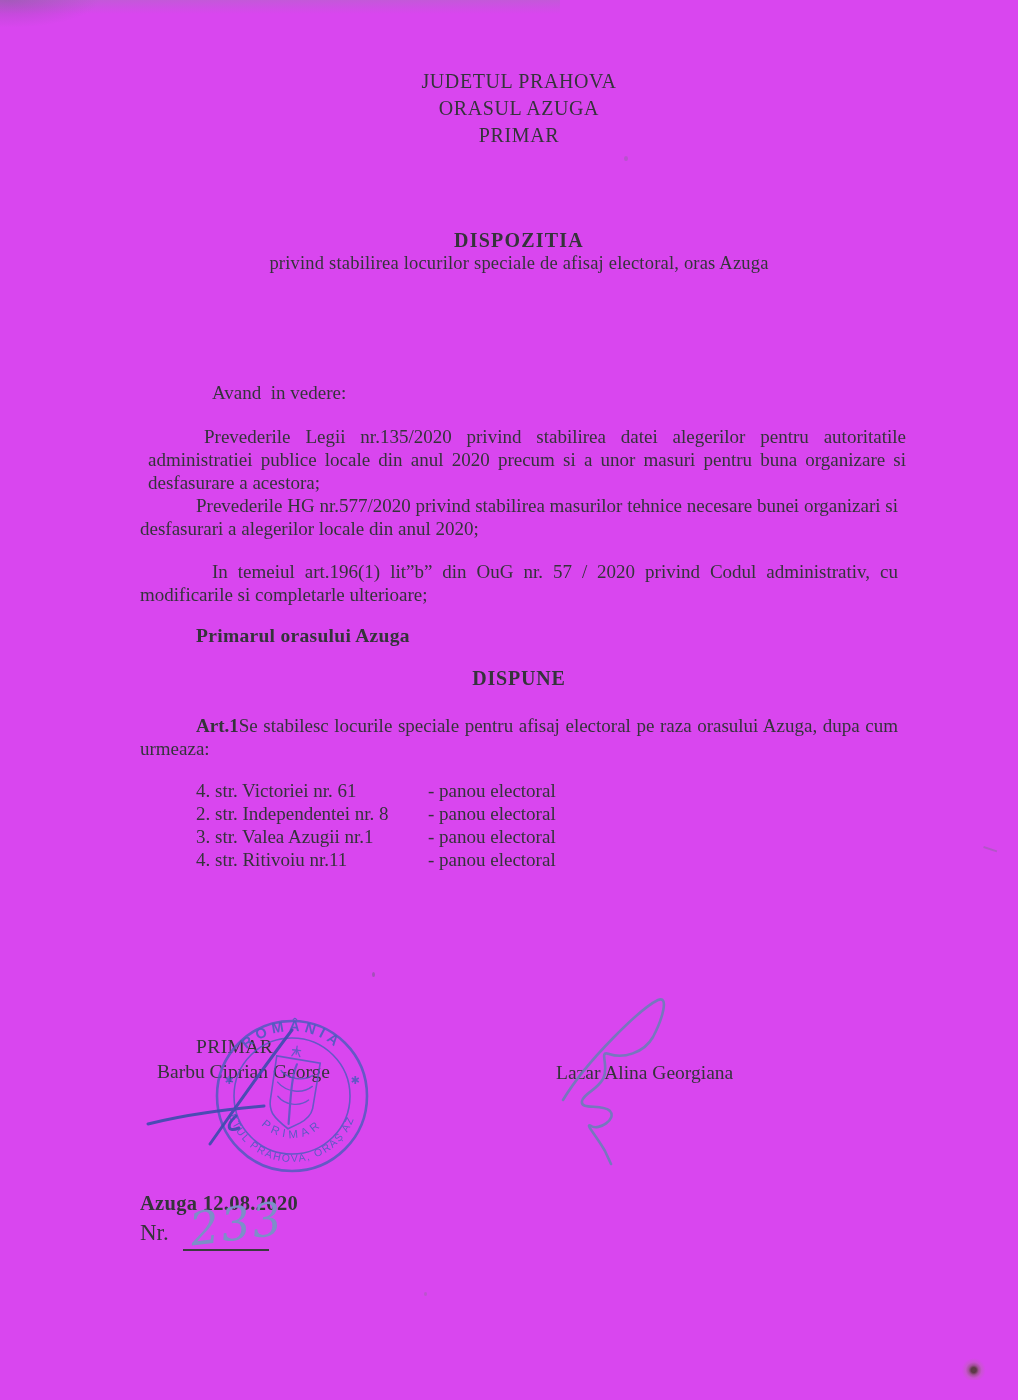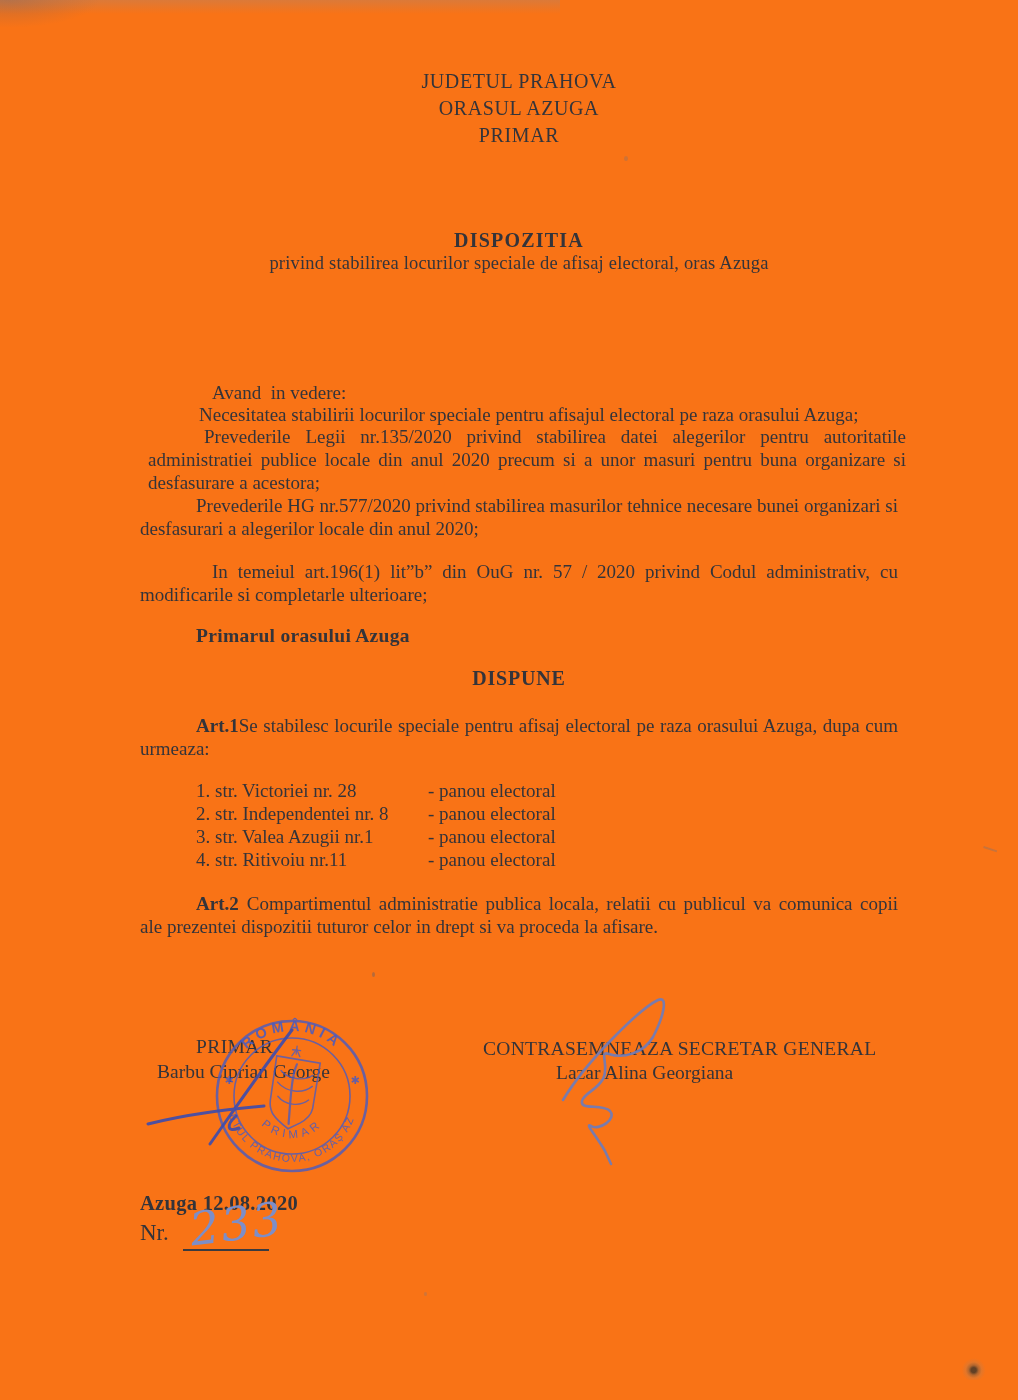--- a/index.html
+++ b/index.html
@@ -1,18 +1,18 @@
 <!DOCTYPE html>
 <html><head>
 <meta charset="utf-8">
 <style>
   html,body{margin:0;padding:0;background:#e8e8e8;}
   .page{
     position:relative;width:1018px;height:1400px;margin:0 auto;
-    background:#f97316;overflow:hidden;
+    background:#d946ef;overflow:hidden;
     font-family:"Liberation Serif","DejaVu Serif",serif;
     color:#34343a;
   }
   .abs{position:absolute;}
   .centered{left:0;width:1038px;text-align:center;}
   .hdr{top:68px;font-size:20px;line-height:27px;letter-spacing:.6px;}
   .title{top:229px;font-size:20px;font-weight:bold;letter-spacing:1.2px;}
   .subtitle{top:253px;font-size:18.5px;letter-spacing:.2px;}
   .para{left:140px;width:758px;font-size:19px;line-height:23px;text-align:justify;}
   .line{font-size:19px;line-height:23px;white-space:pre;}
@@ -64,58 +64,53 @@
   <div class="abs centered hdr">
     <div>JUDETUL PRAHOVA</div>
     <div>ORASUL AZUGA</div>
     <div>PRIMAR</div>
   </div>
 
   <div class="abs centered title">DISPOZITIA</div>
   <div class="abs centered subtitle">privind stabilirea locurilor speciale de afisaj electoral, oras Azuga</div>
 
   <div class="abs line" style="left:212px;top:381px;text-align:right;">Avand  in vedere:</div>
-  <div class="abs line" style="left:199px;top:403px;white-space:normal;">Necesitatea stabilirii locurilor speciale pentru afisajul electoral pe raza orasului Azuga;</div>
   <div class="abs para" style="top:425px;text-indent:56px;margin-left:8px;">Prevederile Legii nr.135/2020 privind stabilirea datei alegerilor pentru autoritatile administratiei publice locale din anul 2020 precum si a unor masuri pentru buna organizare si desfasurare a acestora;</div>
   <div class="abs para" style="top:494px;text-indent:56px;">Prevederile HG nr.577/2020 privind stabilirea masurilor tehnice necesare bunei organizari si desfasurari a alegerilor locale din anul 2020;</div>
   <div class="abs para" style="top:560px;text-indent:72px;">In temeiul art.196(1) lit”b” din OuG nr. 57 / 2020 privind Codul administrativ, cu modificarile si completarle ulterioare;</div>
 
   <div class="abs issuer">Primarul orasului Azuga</div>
   <div class="abs centered dispune">DISPUNE</div>
 
   <div class="abs para" style="top:714px;text-indent:56px;">
     <span class="b" style="">Art.1</span><span>Se stabilesc locurile speciale pentru afisaj electoral pe raza orasului Azuga, dupa cum urmeaza:</span>
   </div>
 
   <div class="abs loclist">
     <div class="locrow">
-      <span>1. str. Victoriei nr. 28</span>
+      <span>4. str. Victoriei nr. 61</span>
       <span class="locuse">- panou electoral</span>
     </div>
     <div class="locrow">
       <span>2. str. Independentei nr. 8</span>
       <span class="locuse">- panou electoral</span>
     </div>
     <div class="locrow">
       <span>3. str. Valea Azugii nr.1</span>
       <span class="locuse">- panou electoral</span>
     </div>
     <div class="locrow">
       <span>4. str. Ritivoiu nr.11</span>
       <span class="locuse">- panou electoral</span>
     </div>
   </div>
 
-  <div class="abs para" style="top:892px;text-indent:56px;">
-    <span class="b" style="margin-right:8px;">Art.2</span><span>Compartimentul administratie publica locala, relatii cu publicul va comunica copii ale prezentei dispozitii tuturor celor in drept si va proceda la afisare.</span>
-  </div>
 
   <div class="abs sig-role-left">PRIMAR</div>
   <div class="abs sig-name-left">Barbu Ciprian George</div>
-  <div class="abs sig-role-right">CONTRASEMNEAZA SECRETAR GENERAL</div>
   <div class="abs sig-name-right">Lazar Alina Georgiana</div>
 
   <svg class="overlay stamp" viewBox="0 0 160 160">
     <defs>
       <path id="arcTop" d="M 23.7 47.5 A 65 65 0 0 1 136.3 47.5"></path>
       <path id="arcRing" d="M 16.9 99.3 A 66 66 0 0 0 143.1 99.3"></path>
       <path id="arcPrimar" d="M 45.6 104.1 A 42 42 0 0 0 114.4 104.1"></path>
     </defs>
     <g fill="none" stroke="#4d5cbe" opacity="0.82">
       <circle cx="80" cy="80" r="75" stroke-width="2.6"></circle>

